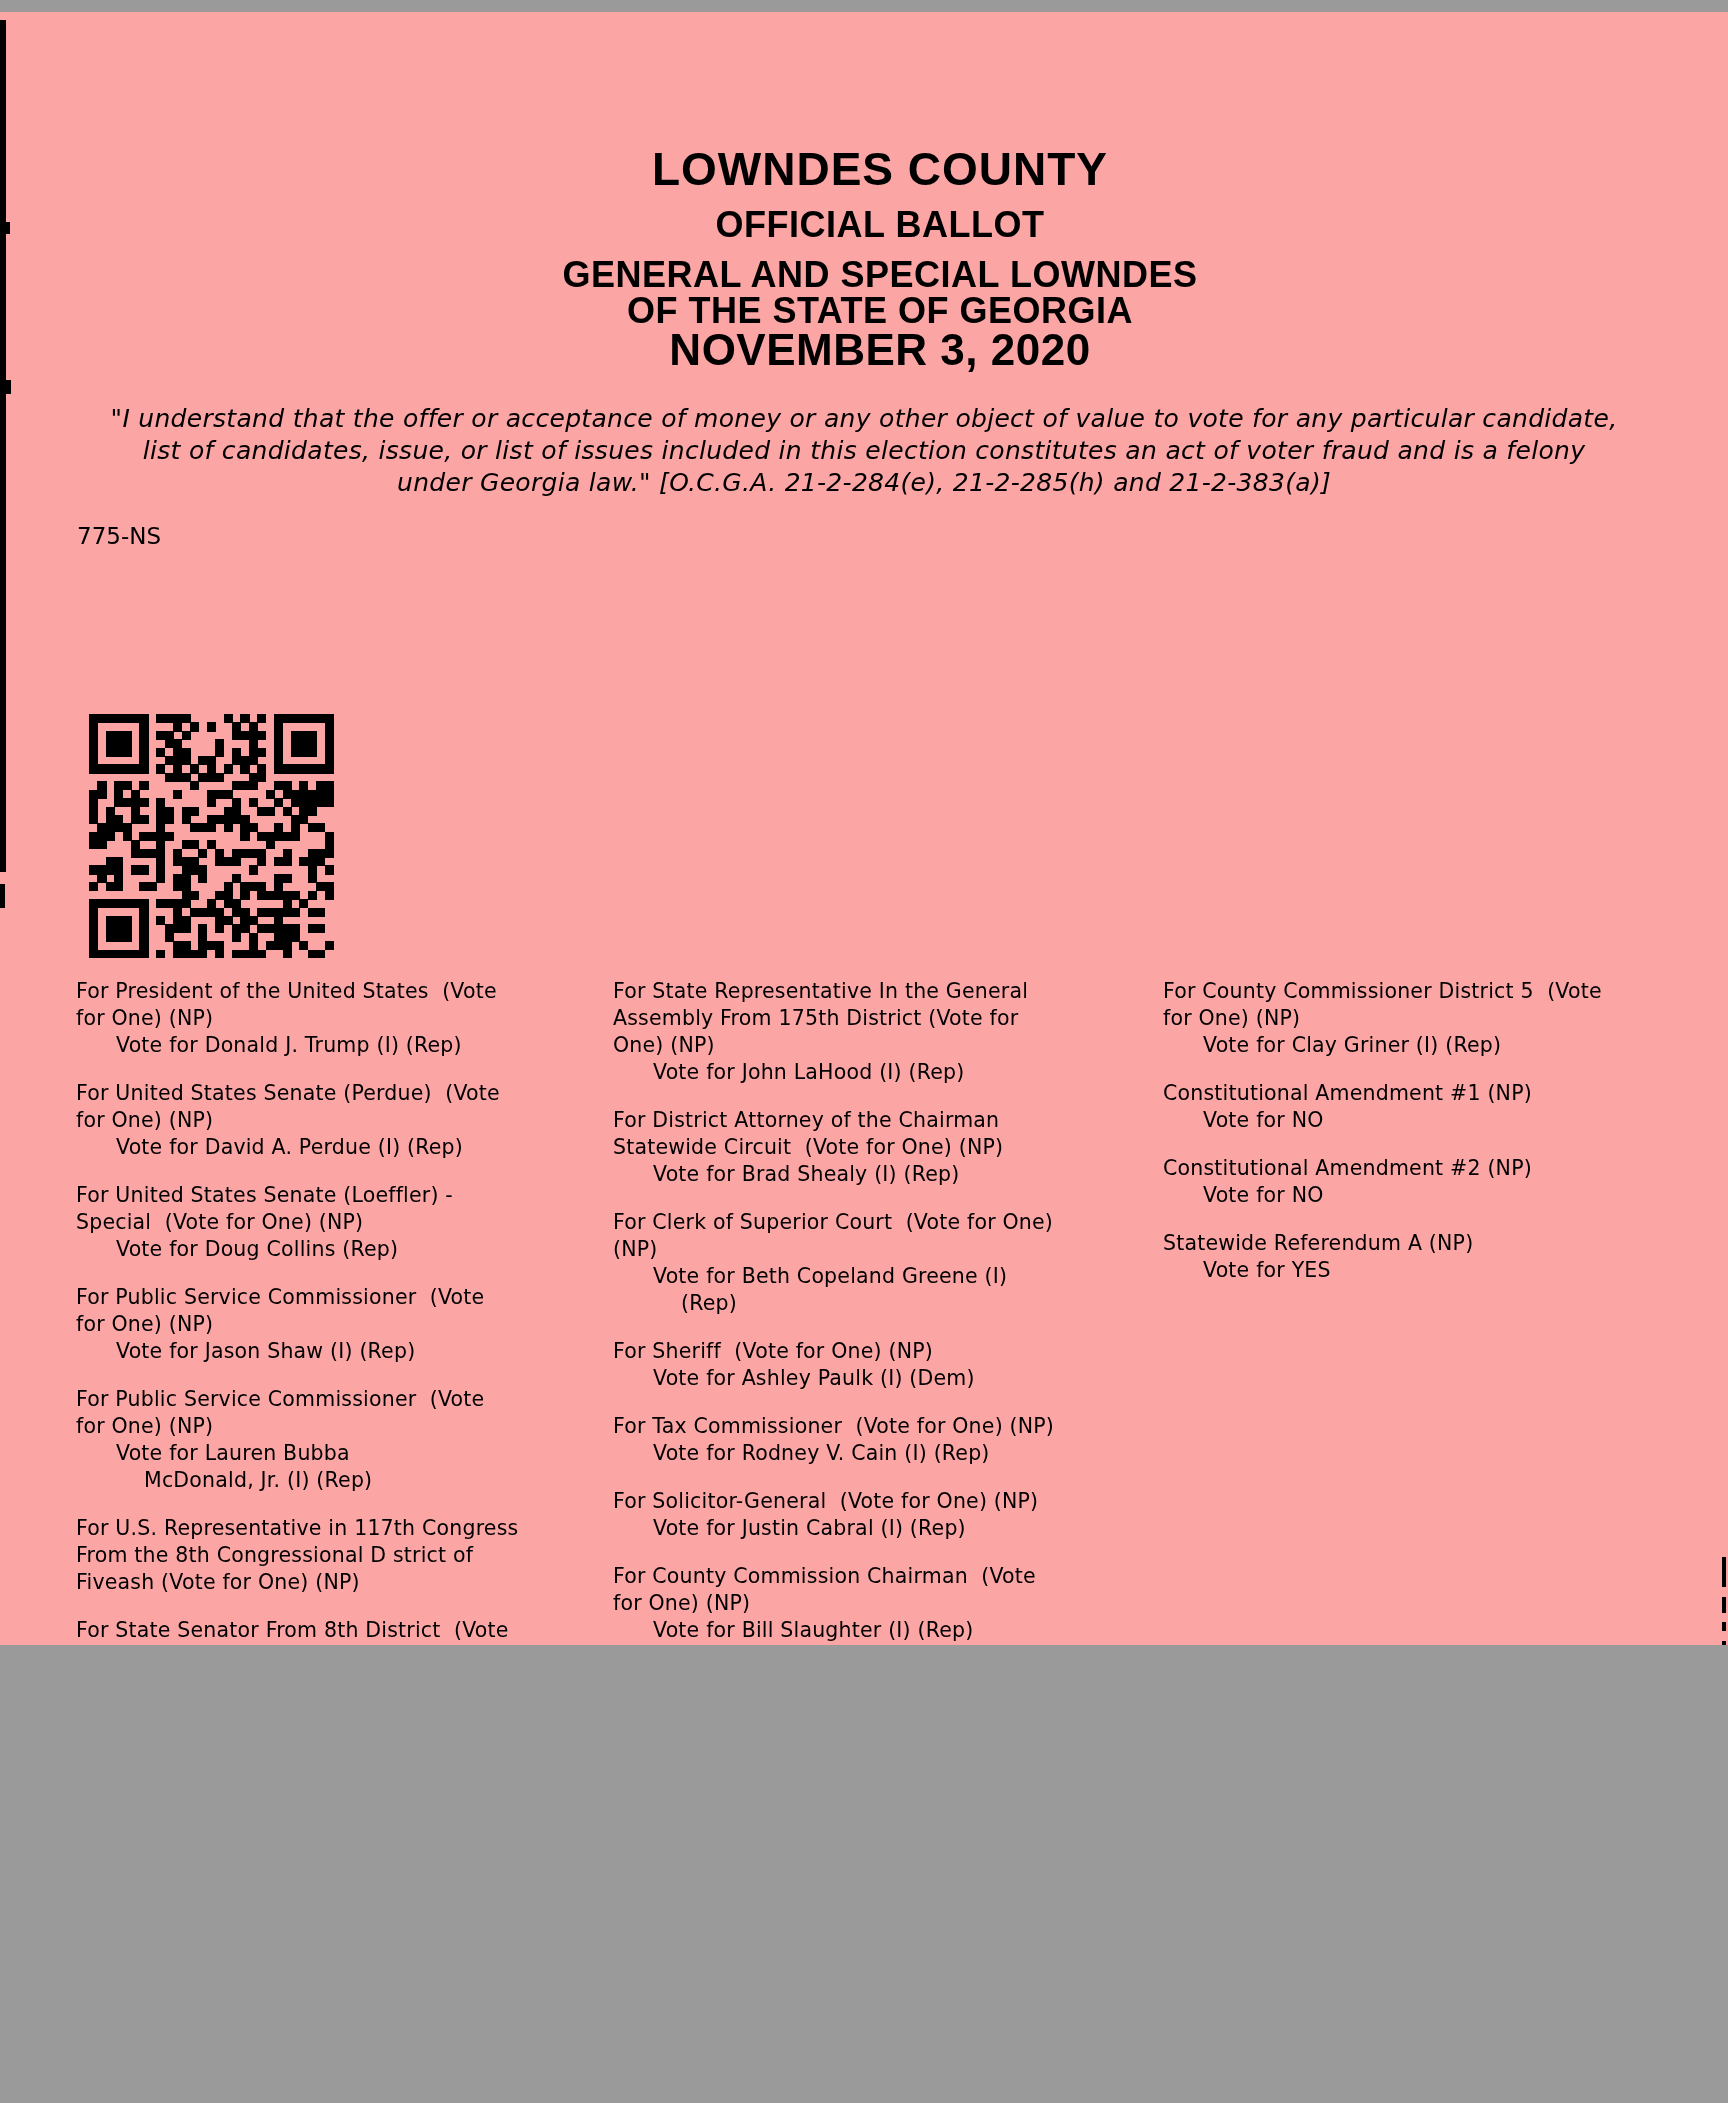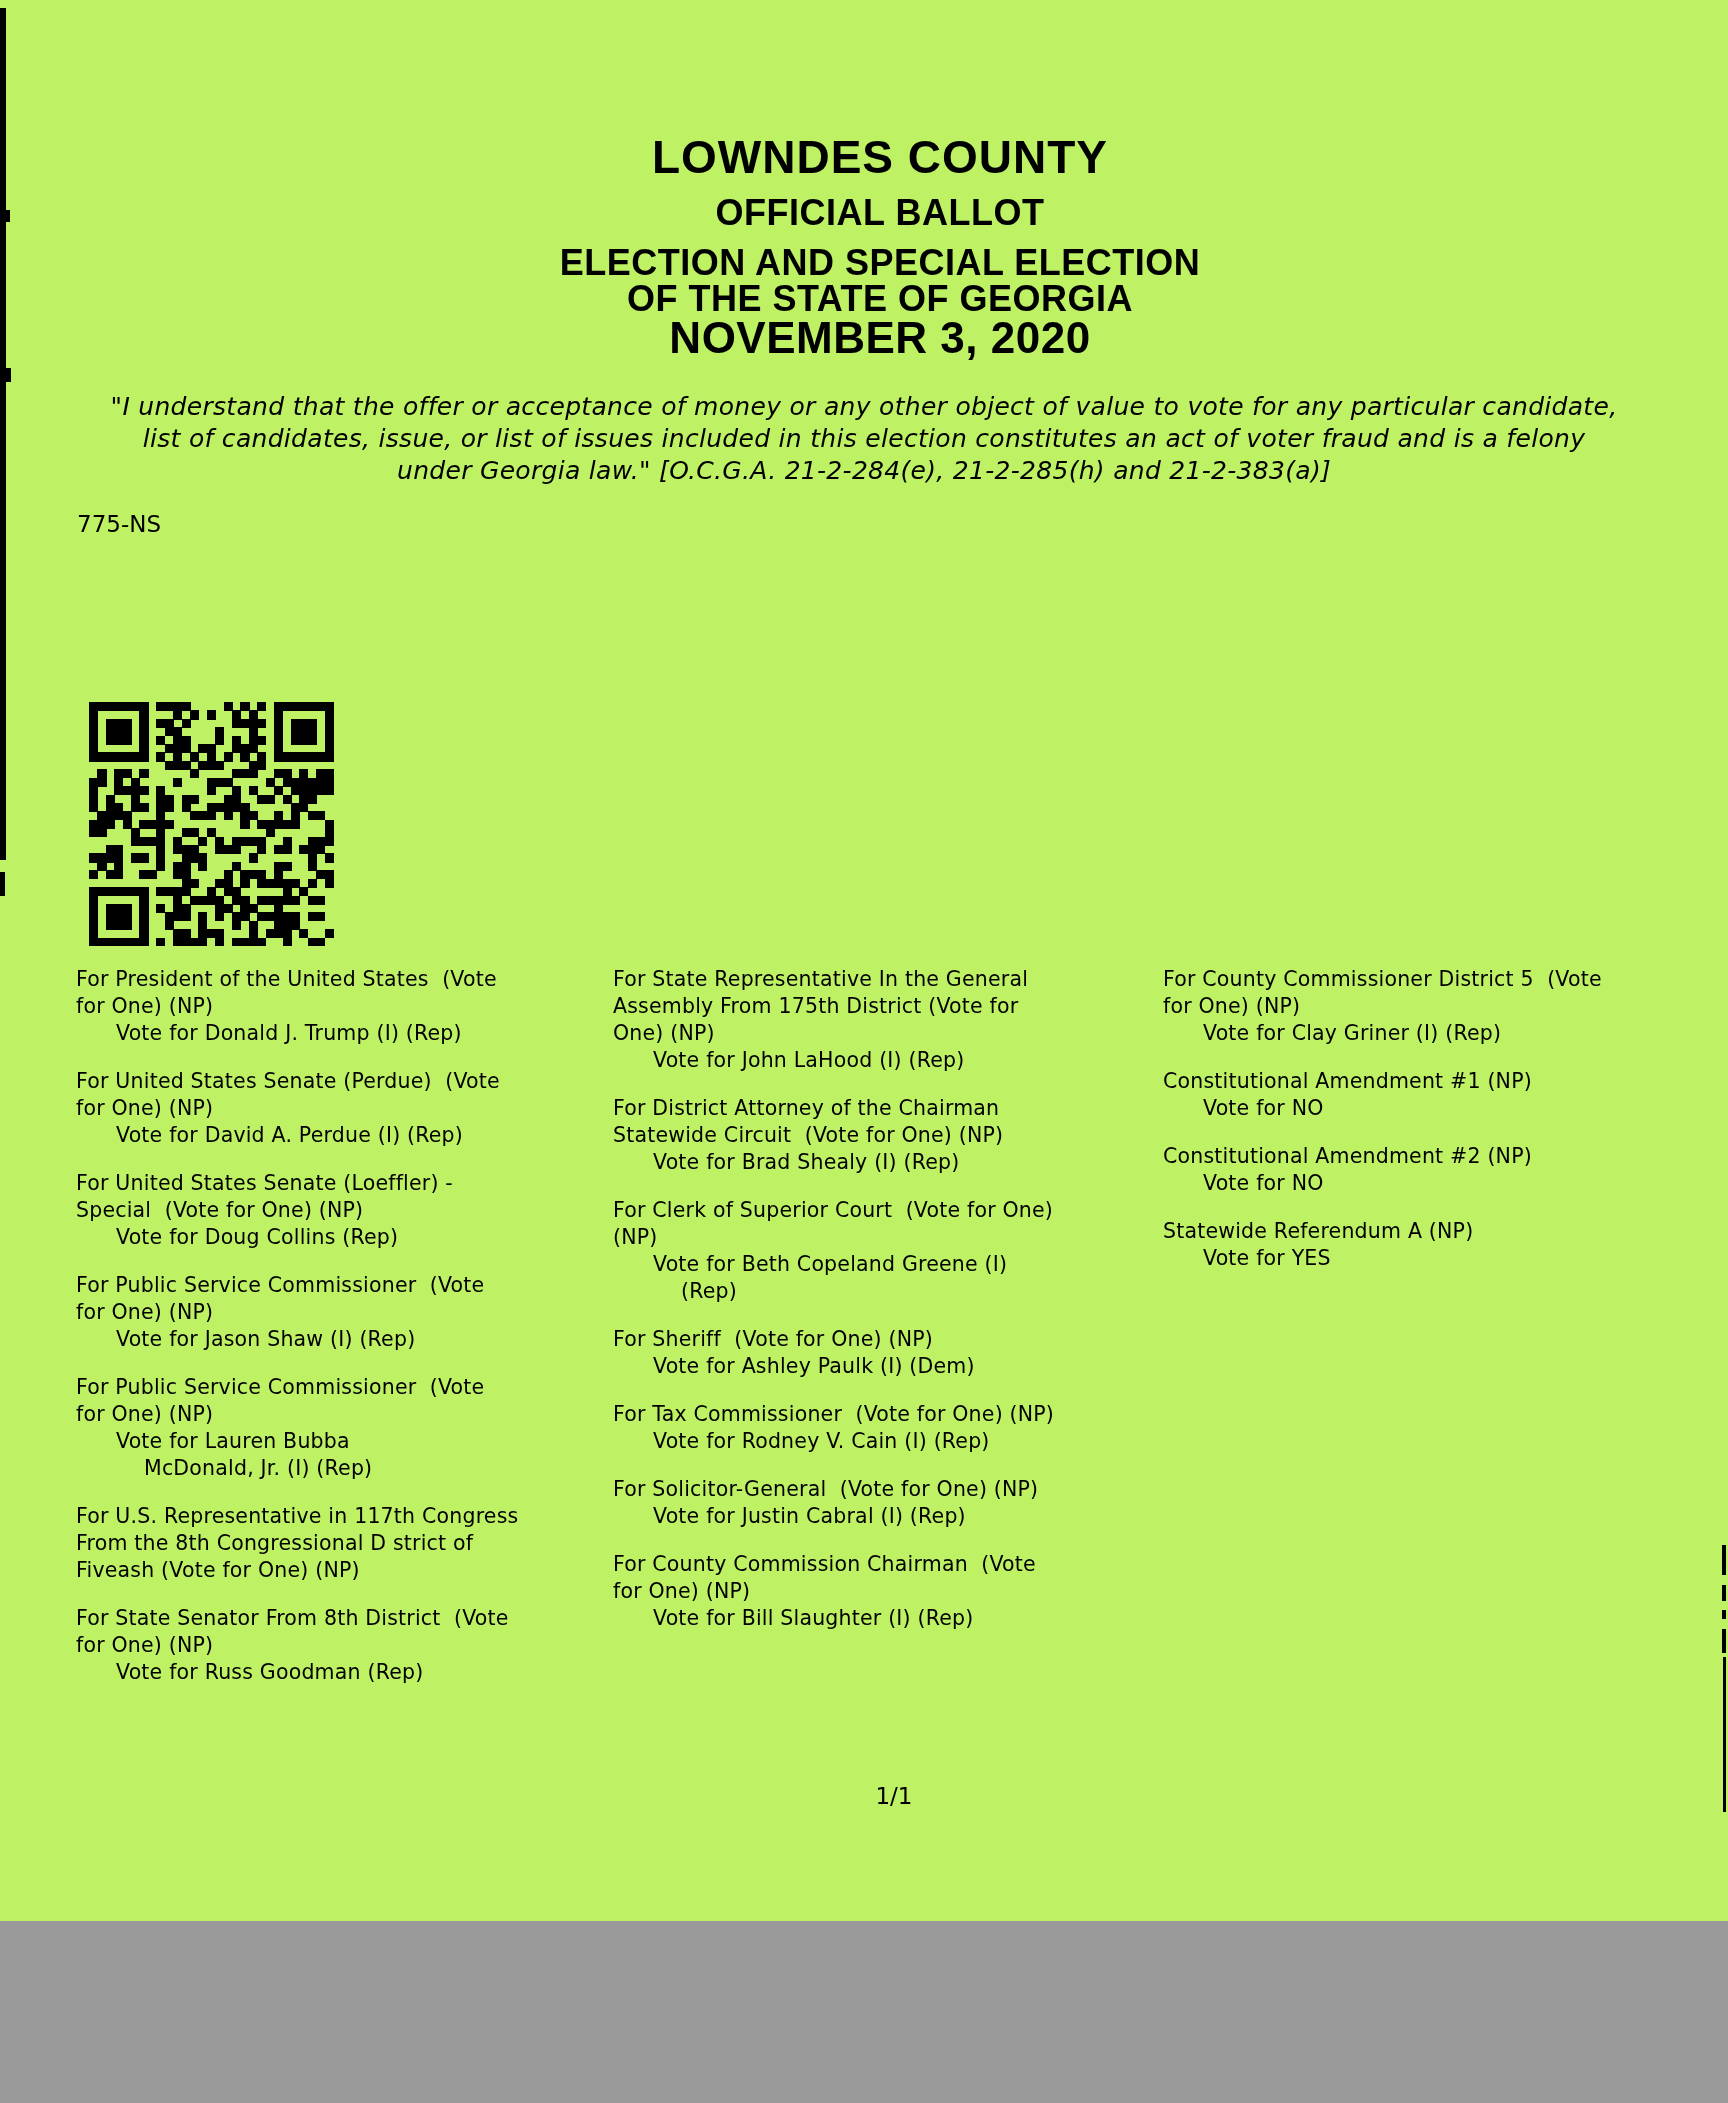--- a/index.html
+++ b/index.html
@@ -1,18 +1,18 @@
 <!DOCTYPE html>
 <html><head>
 <meta charset="utf-8">
 <style>
   html,body{margin:0;padding:0;background:#9a9a9a;}
   .page{
-    position:relative;width:1728px;height:1921px;background:#bef264;
-    color:#000;overflow:hidden;margin:0 auto;
+    position:relative;width:1728px;height:1633px;background:#fca5a5;
+    color:#000;overflow:hidden;margin:12px auto;
     font-family:"DejaVu Sans",sans-serif;
   }
   
   .tline{position:absolute;left:32px;right:0;text-align:center;
     font-family:"Liberation Sans",sans-serif;font-weight:bold;white-space:pre;}
   .t-county{top:130px;font-size:46px;letter-spacing:1px;}
   .t-ballot{top:192px;font-size:36px;letter-spacing:.5px;}
   .t-el1{top:242px;font-size:36px;letter-spacing:.5px;}
   .t-el2{top:278px;font-size:36px;letter-spacing:.5px;}
   .t-el3{top:313px;font-size:44px;letter-spacing:.5px;}
@@ -40,21 +40,21 @@
   
   .a{position:absolute;background:#000;}
 </style>
 </head>
 <body>
 
 <div class="page">
 
   <div class="tline t-county">LOWNDES COUNTY</div>
   <div class="tline t-ballot">OFFICIAL BALLOT</div>
-  <div class="tline t-el1">ELECTION AND SPECIAL ELECTION</div>
+  <div class="tline t-el1">GENERAL AND SPECIAL LOWNDES</div>
   <div class="tline t-el2">OF THE STATE OF GEORGIA</div>
   <div class="tline t-el3">NOVEMBER 3, 2020</div>
 
   <div class="dline d1">"I understand that the offer or acceptance of money or any other object of value to vote for any particular candidate,</div>
   <div class="dline d2">list of candidates, issue, or list of issues included in this election constitutes an act of voter fraud and is a felony</div>
   <div class="dline d3">under Georgia law." [O.C.G.A. 21-2-284(e), 21-2-285(h) and 21-2-383(a)]</div>
 
   <div class="precinct">775-NS</div>
 
   <div class="qr">

